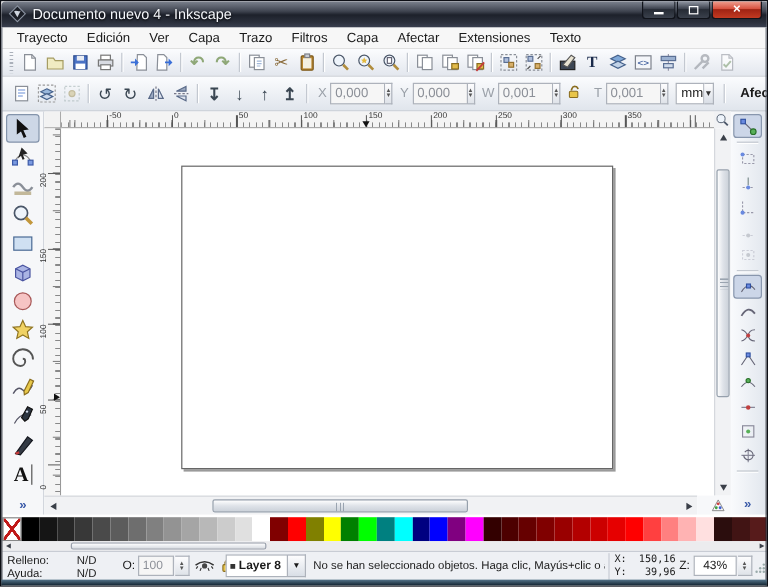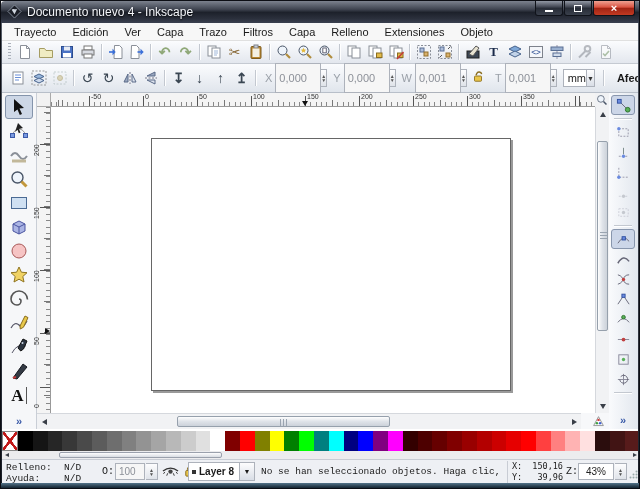--- a/index.html
+++ b/index.html
@@ -31,21 +31,21 @@
   #toolbar2{position:absolute;left:1px;top:63px;width:638px;height:29px;
     background:linear-gradient(#fbfcfe,#e0e5ec);border-bottom:1px solid #b8bfc9;
     display:flex;align-items:center;padding-left:2px;}
   .grip{width:5px;height:80%;margin-right:3px;
     background:repeating-linear-gradient(#aab0ba 0 1px,transparent 1px 3px);width:3px;}
   .tb-btn{width:21px;height:20px;display:inline-flex;align-items:center;justify-content:center;flex:none;}
   .tb-btn svg{width:16px;height:16px;}
   .tb-char{font-size:14px;line-height:1;}
   .sep{width:1px;height:16px;background:#c3c8d0;margin:0 3px;flex:none;box-shadow:1px 0 0 #fff;}
   .fieldlab{font-size:11px;color:#9aa0a8;margin:0 3px 0 6px;}
-  .numfield{width:46px;height:30px;border:1px solid #adb2bb;background:#f6f6f6;color:#8c9098;
+  .numfield{width:46px;height:18px;border:1px solid #adb2bb;background:#f6f6f6;color:#8c9098;
     font-size:11px;padding:1px 3px;font-family:"Liberation Sans",sans-serif;}
   .spin{width:12px;height:18px;border:1px solid #adb2bb;border-left:none;background:linear-gradient(#fdfdfe,#dfe3e9);
     display:flex;flex-direction:column;align-items:center;justify-content:center;font-size:5px;color:#555;line-height:4px;}
   .unitbox{width:30px;height:18px;border:1px solid #adb2bb;background:#fff;font-size:11px;color:#222;
     display:flex;align-items:center;padding-left:4px;margin-left:6px;}
   .ddbtn{width:15px;height:18px;border:1px solid #adb2bb;border-left:none;
     background:linear-gradient(#fdfdfe,#d9dee6);display:flex;align-items:center;justify-content:center;
     font-size:7px;color:#333;}
   #affect-label{font-size:11px;font-weight:bold;color:#1a1a1a;margin-left:10px;}
   .overflow{color:#3a5aa8;font-size:11px;font-weight:bold;}
@@ -125,21 +125,21 @@
     linear-gradient(to top right,transparent 44%,#c01818 45% 55%,transparent 56%),
     linear-gradient(to bottom right,transparent 44%,#c01818 45% 55%,transparent 56%),#fff;
     border:1px solid #888;width:16px;}
   #palette-scroll{position:absolute;left:1px;top:450px;width:638px;height:8px;background:#ececee;}
   #palette-thumb{position:absolute;left:57px;top:1px;width:163px;height:6px;border:1px solid #9aa0ac;
     border-radius:2px;background:linear-gradient(#fdfdfe,#d8dce2);}
   .pal-arrow{position:absolute;top:0;width:10px;height:8px;display:flex;align-items:center;justify-content:center;}
   
   #statusbar{position:absolute;left:1px;top:458px;width:638px;height:24px;background:#eef0f4;
     border-top:1px solid #c8ccd4;font-size:9.5px;color:#1a1a1a;}
-  .sb{position:absolute;white-space:nowrap;font-family:Liberation Mono, monospace;}
+  .sb{position:absolute;white-space:nowrap;}
   .sb-input{position:absolute;height:17px;border:1px solid #adb2bb;background:#f6f6f6;color:#8c9098;
     font-size:10px;padding:0 3px;font-family:"Liberation Sans",sans-serif;}
   .sb-spin{position:absolute;width:12px;height:17px;border:1px solid #adb2bb;border-left:none;
     background:linear-gradient(#fdfdfe,#dfe3e9);display:flex;flex-direction:column;align-items:center;
     justify-content:center;font-size:5px;color:#555;line-height:4px;}
   #layerbox{position:absolute;left:186px;top:2px;width:52px;height:19px;border:1px solid #adb2bb;background:#fff;
     display:flex;align-items:center;font-size:10px;font-weight:bold;padding-left:3px;}
   #layer-dd{position:absolute;left:238px;top:2px;width:15px;height:19px;border:1px solid #adb2bb;border-left:none;
     background:linear-gradient(#fdfdfe,#d9dee6);display:flex;align-items:center;justify-content:center;font-size:7px;}
   #sb-message{left:259px;top:6px;width:243px;overflow:hidden;font-size:9.5px;}
@@ -180,23 +180,23 @@
   </div>
 
   <div id="menubar">
       <span class="menu-item">Trayecto</span>
       <span class="menu-item">Edición</span>
       <span class="menu-item">Ver</span>
       <span class="menu-item">Capa</span>
       <span class="menu-item">Trazo</span>
       <span class="menu-item">Filtros</span>
       <span class="menu-item">Capa</span>
-      <span class="menu-item">Relleno</span>
+      <span class="menu-item">Afectar</span>
       <span class="menu-item">Extensiones</span>
-      <span class="menu-item">Objeto</span>
+      <span class="menu-item">Texto</span>
     </div>
 
   <div id="toolbar1">
       <span class="grip"></span>
       <span class="tb-btn">
         <svg viewBox="0 0 16 16" width="16" height="16">
           <path d="M3.5 1.5h6l3 3v10h-9z" fill="#fff" stroke="#8a8f98"></path>
           <path d="M9.5 1.5v3h3" fill="none" stroke="#8a8f98"></path>
         </svg>
       </span>

